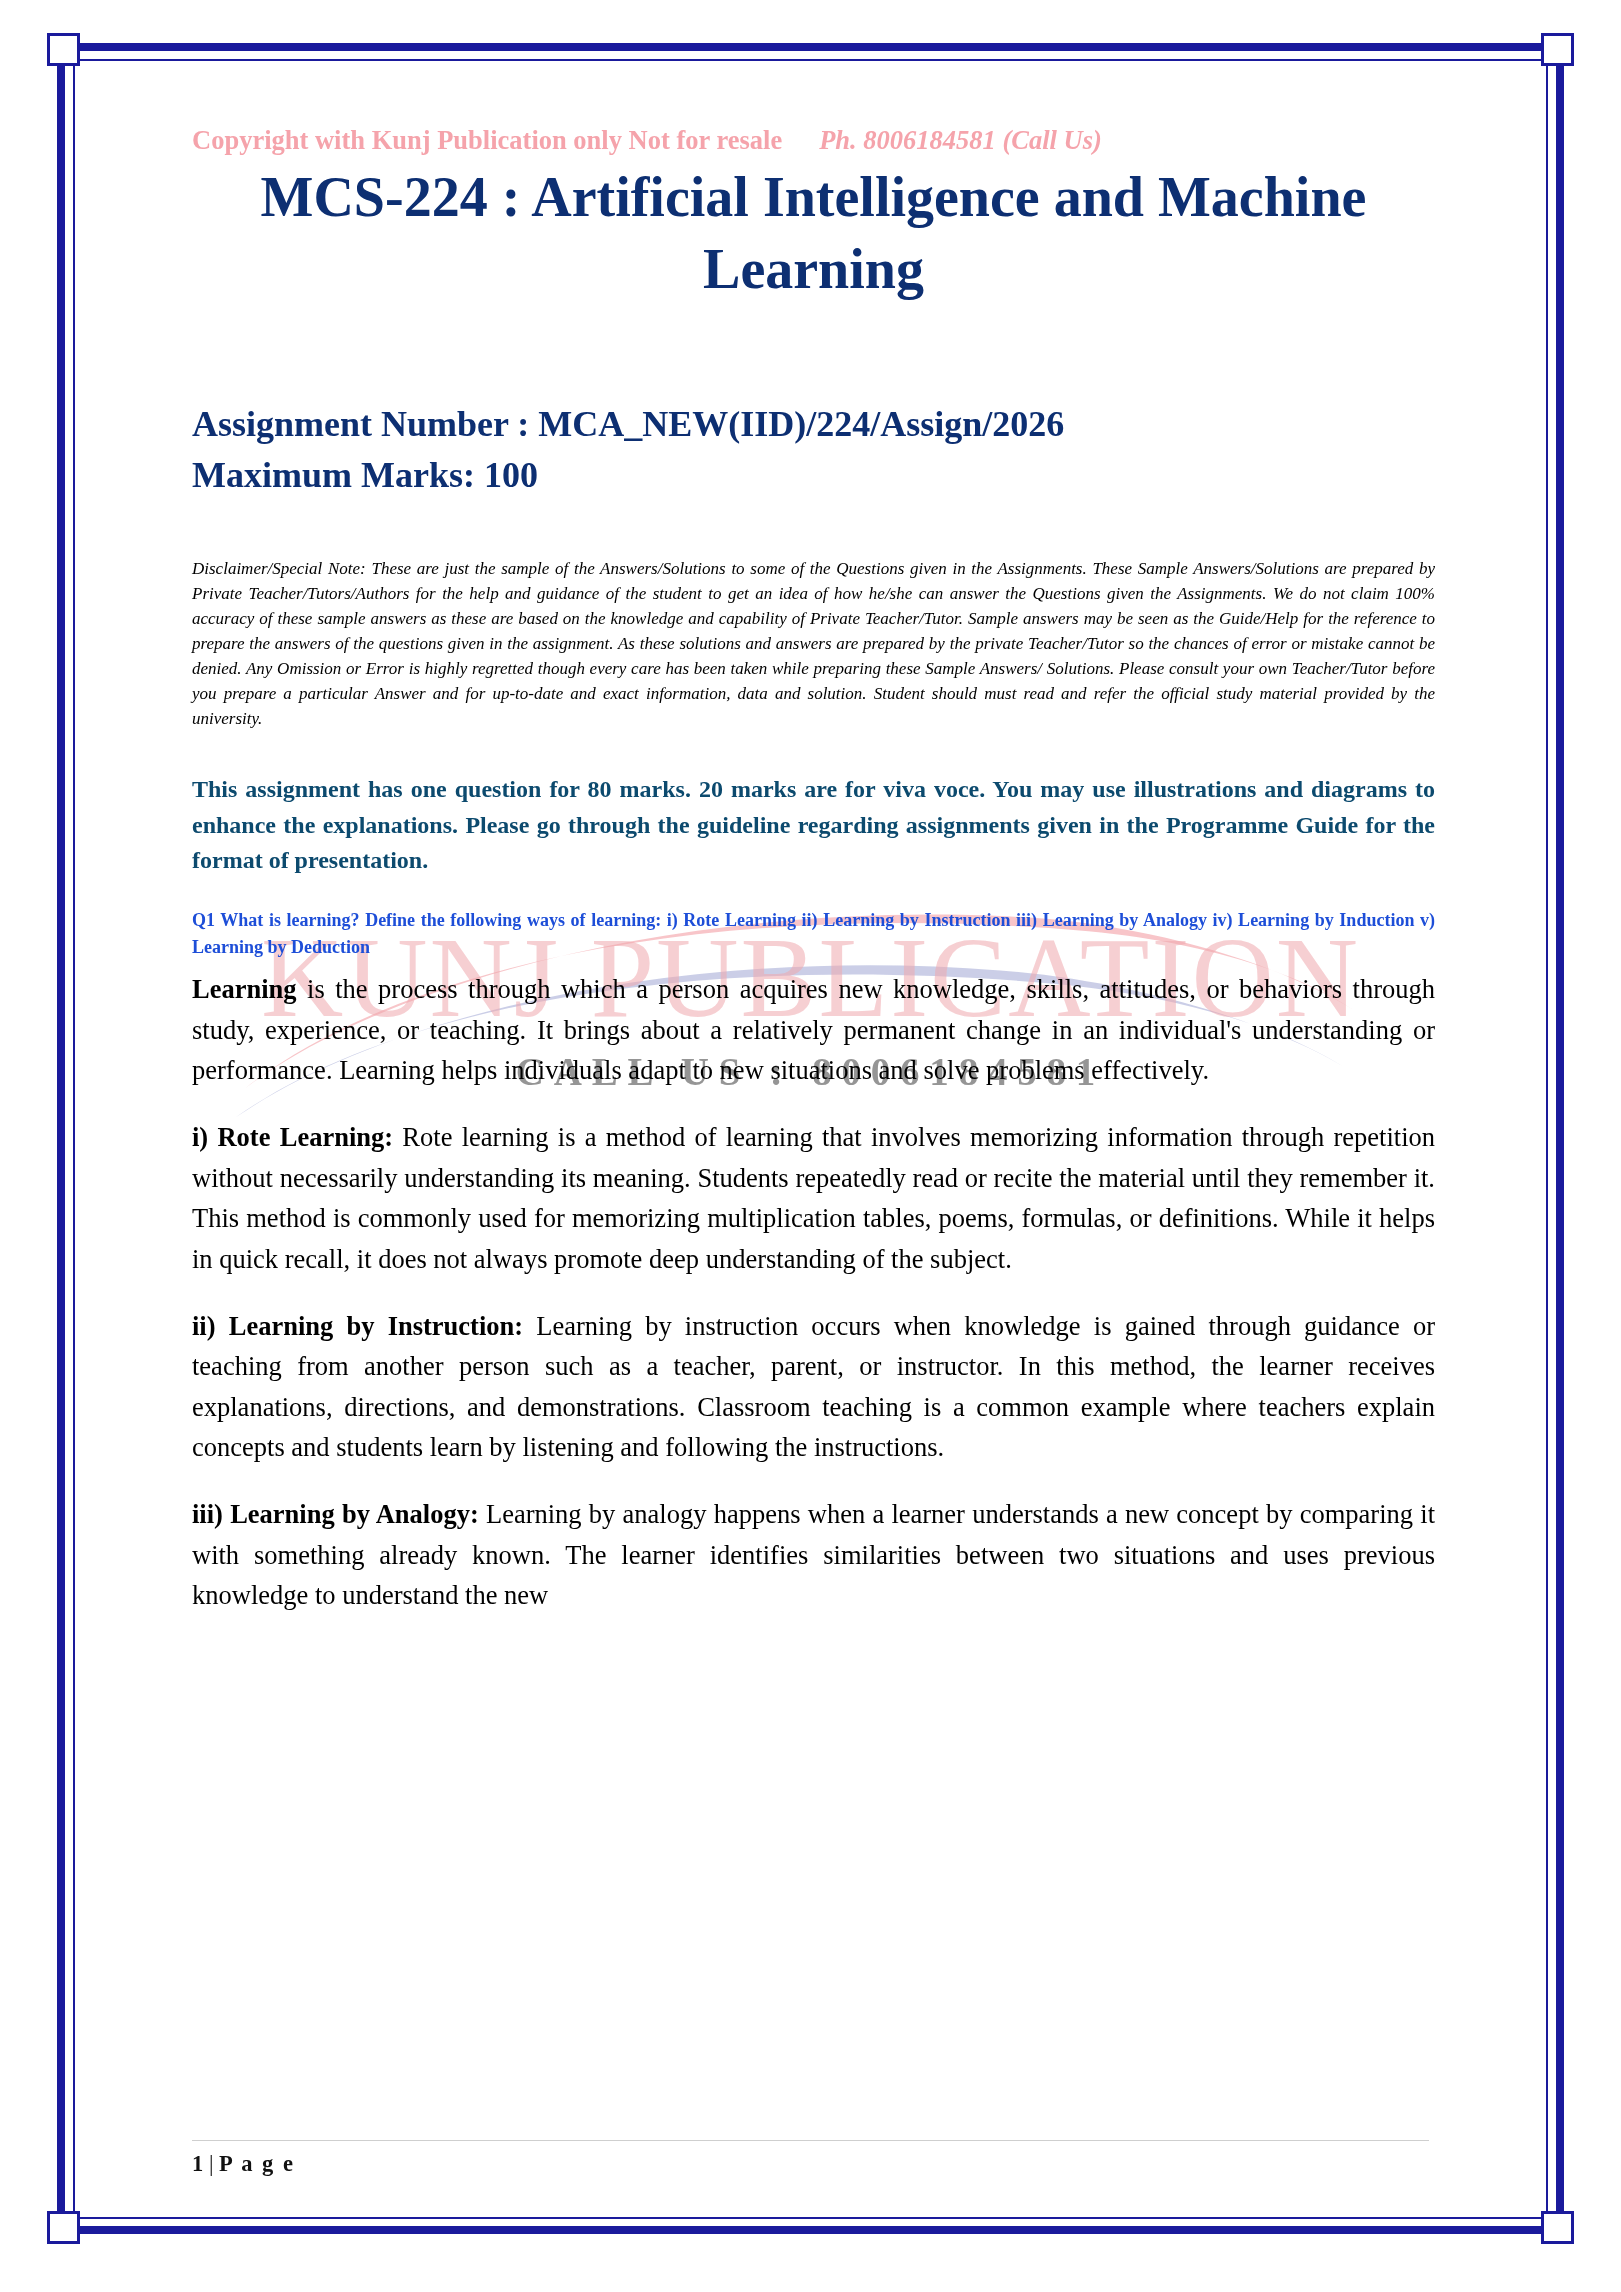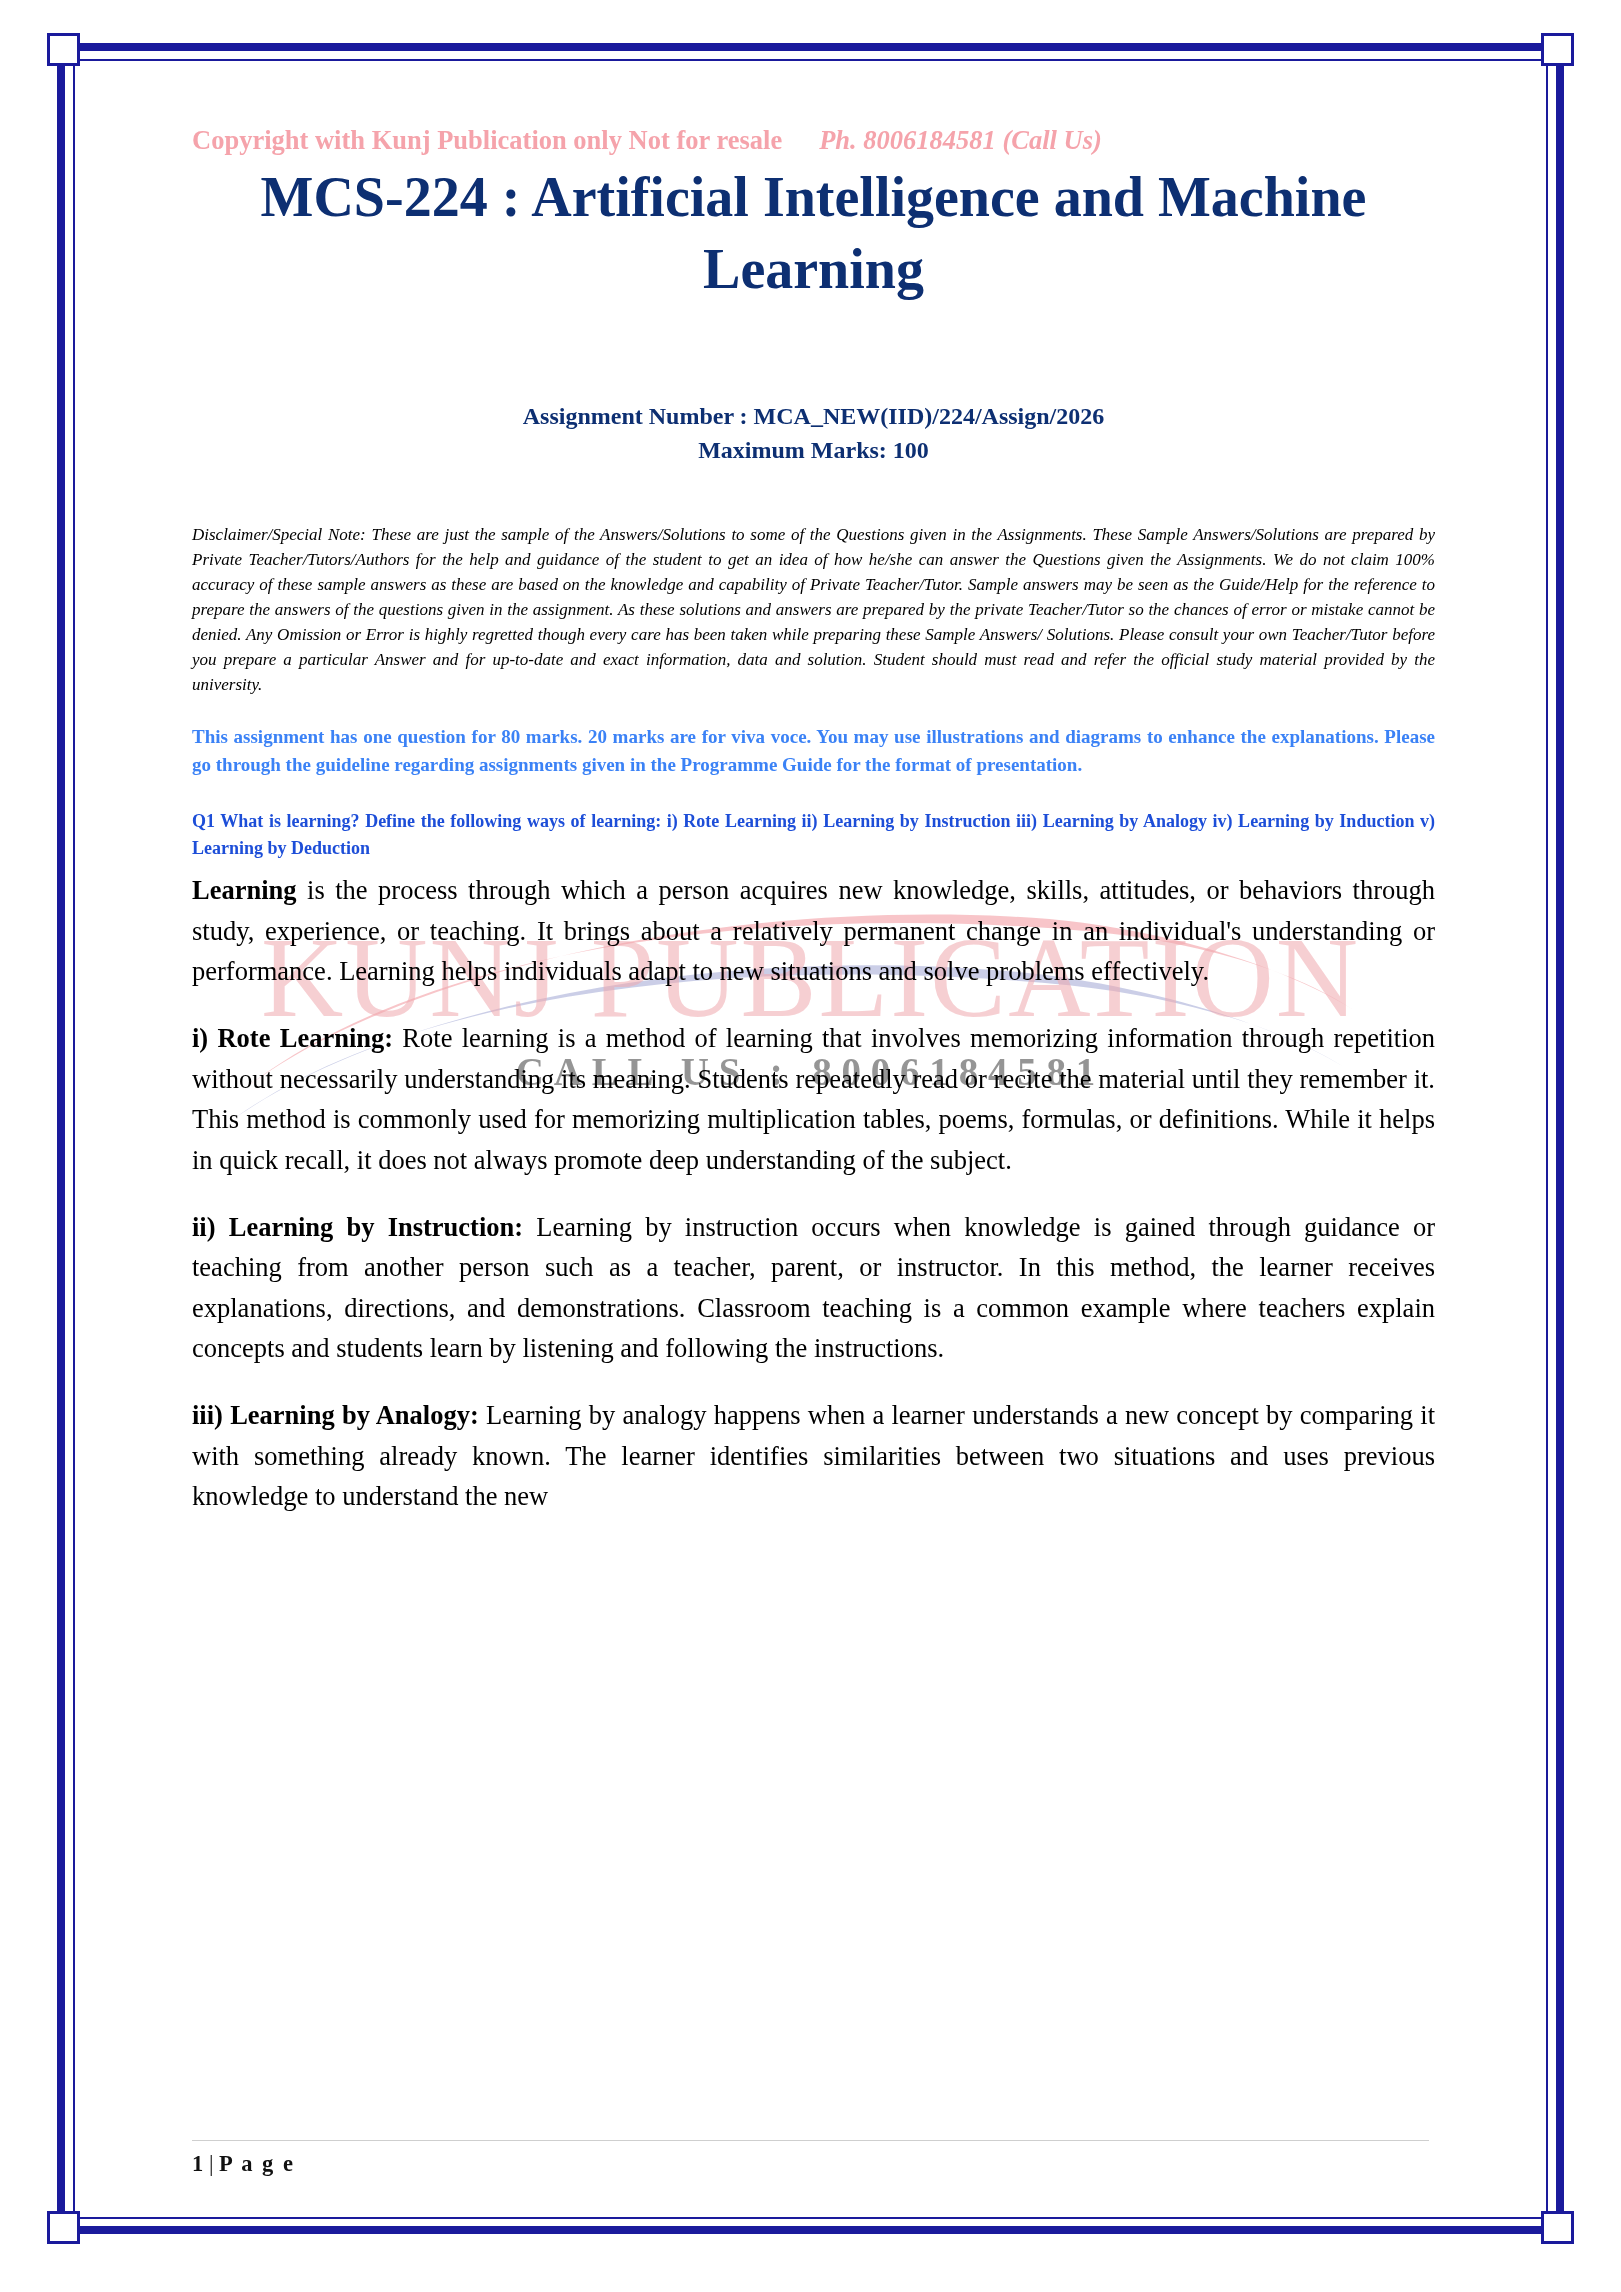--- a/index.html
+++ b/index.html
@@ -108,41 +108,41 @@
     font-weight: bold;
     font-size: 56px;
     line-height: 1.28;
     text-align: center;
     margin: 3.9px 0 0 0;
     padding: 0 39px;
   }
 
   .assign-block {
     margin-top: 94px;
-    text-align: center;
+    text-align: left;
     color: #0d2f72;
     font-weight: bold;
-    font-size: 24px;
+    font-size: 36px;
     line-height: 1.42;
   }
 
   .disclaimer {
     margin-top: 56px;
     font-style: italic;
     font-size: 17px;
     line-height: 1.47;
     text-align: justify;
     color: #000000;
   }
 
   .green-note {
-    margin-top: 25px;
-    color: #3b82f6;
-    font-weight: bold;
-    font-size: 19px;
+    margin-top: 40px;
+    color: #0c4a6e;
+    font-weight: bold;
+    font-size: 24px;
     line-height: 1.47;
     text-align: justify;
   }
 
   .question {
     margin-top: 29px;
     color: #1d4ed8;
     font-weight: bold;
     font-size: 18px;
     line-height: 1.47;

